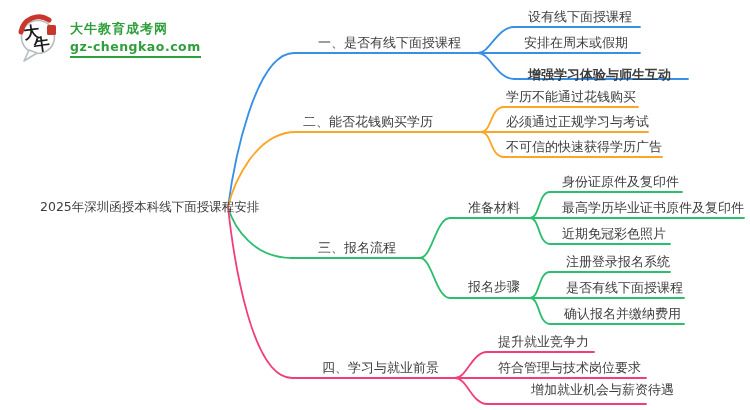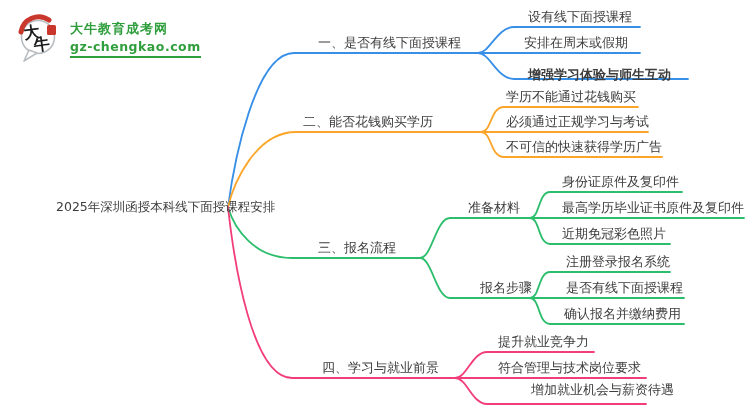--- a/index.html
+++ b/index.html
@@ -75,37 +75,37 @@
       <rect x="31" y="13" width="9" height="10" rx="1.5" fill="#C9372C"></rect>
       <text x="8" y="26" font-size="16" font-weight="bold" fill="#1A1A1A" transform="rotate(-8 14 22)">大</text>
       <text x="18" y="38" font-size="16" font-weight="bold" fill="#1A1A1A" transform="rotate(-8 24 34)">牛</text>
     </svg>
     <div class="logo-text">
       <div class="logo-title">大牛教育成考网</div>
       <div class="logo-domain">gz-chengkao.com</div>
     </div>
   </div>
 
-  <div class="lbl root-lbl" style="left:40px;top:199px;margin-left:16px;">2025年深圳函授本科线下面授课程安排</div>
+  <div class="lbl root-lbl" style="left:40px;top:199px;">2025年深圳函授本科线下面授课程安排</div>
 
   <div class="lbl" style="left:318px;top:35px;">一、是否有线下面授课程</div>
   <div class="lbl" style="left:303px;top:114px;">二、能否花钱购买学历</div>
   <div class="lbl" style="left:318px;top:240px;">三、报名流程</div>
   <div class="lbl" style="left:322px;top:360px;">四、学习与就业前景</div>
 
   <div class="lbl" style="left:528px;top:9px;">设有线下面授课程</div>
   <div class="lbl" style="left:524px;top:35px;">安排在周末或假期</div>
   <div class="lbl" style="left:528px;top:67px;font-weight:bold;">增强学习体验与师生互动</div>
 
   <div class="lbl" style="left:506px;top:89px;">学历不能通过花钱购买</div>
   <div class="lbl" style="left:506px;top:114px;">必须通过正规学习与考试</div>
   <div class="lbl" style="left:506px;top:139px;">不可信的快速获得学历广告</div>
 
   <div class="lbl" style="left:468px;top:200px;">准备材料</div>
-  <div class="lbl" style="left:480px;top:280px;">报名步骤</div>
+  <div class="lbl" style="left:468px;top:280px;font-family:Liberation Mono, monospace;">报名步骤</div>
 
   <div class="lbl" style="left:562px;top:174px;">身份证原件及复印件</div>
   <div class="lbl" style="left:562px;top:200px;">最高学历毕业证书原件及复印件</div>
   <div class="lbl" style="left:562px;top:226px;">近期免冠彩色照片</div>
 
   <div class="lbl" style="left:566px;top:254px;">注册登录报名系统</div>
   <div class="lbl" style="left:566px;top:280px;">是否有线下面授课程</div>
   <div class="lbl" style="left:564px;top:306px;">确认报名并缴纳费用</div>
 
   <div class="lbl" style="left:498px;top:334px;">提升就业竞争力</div>

